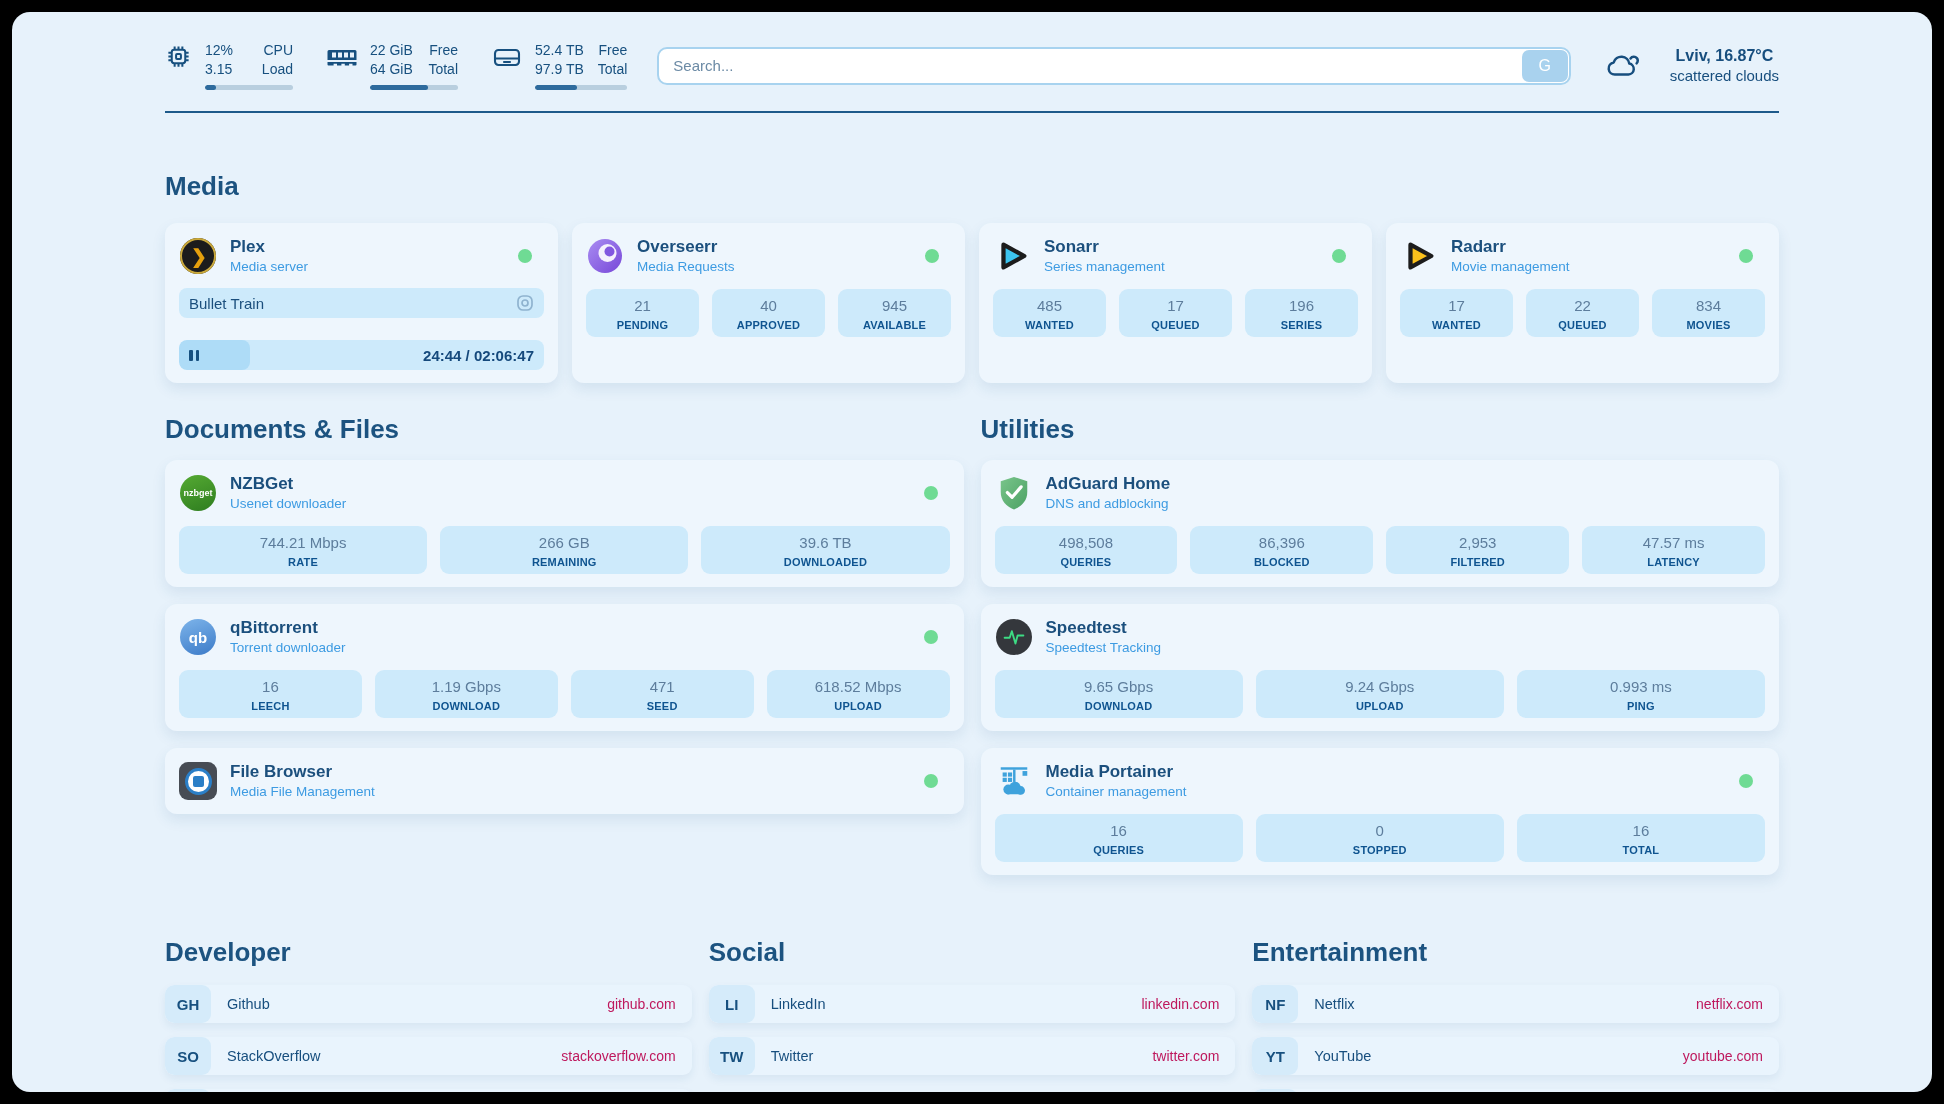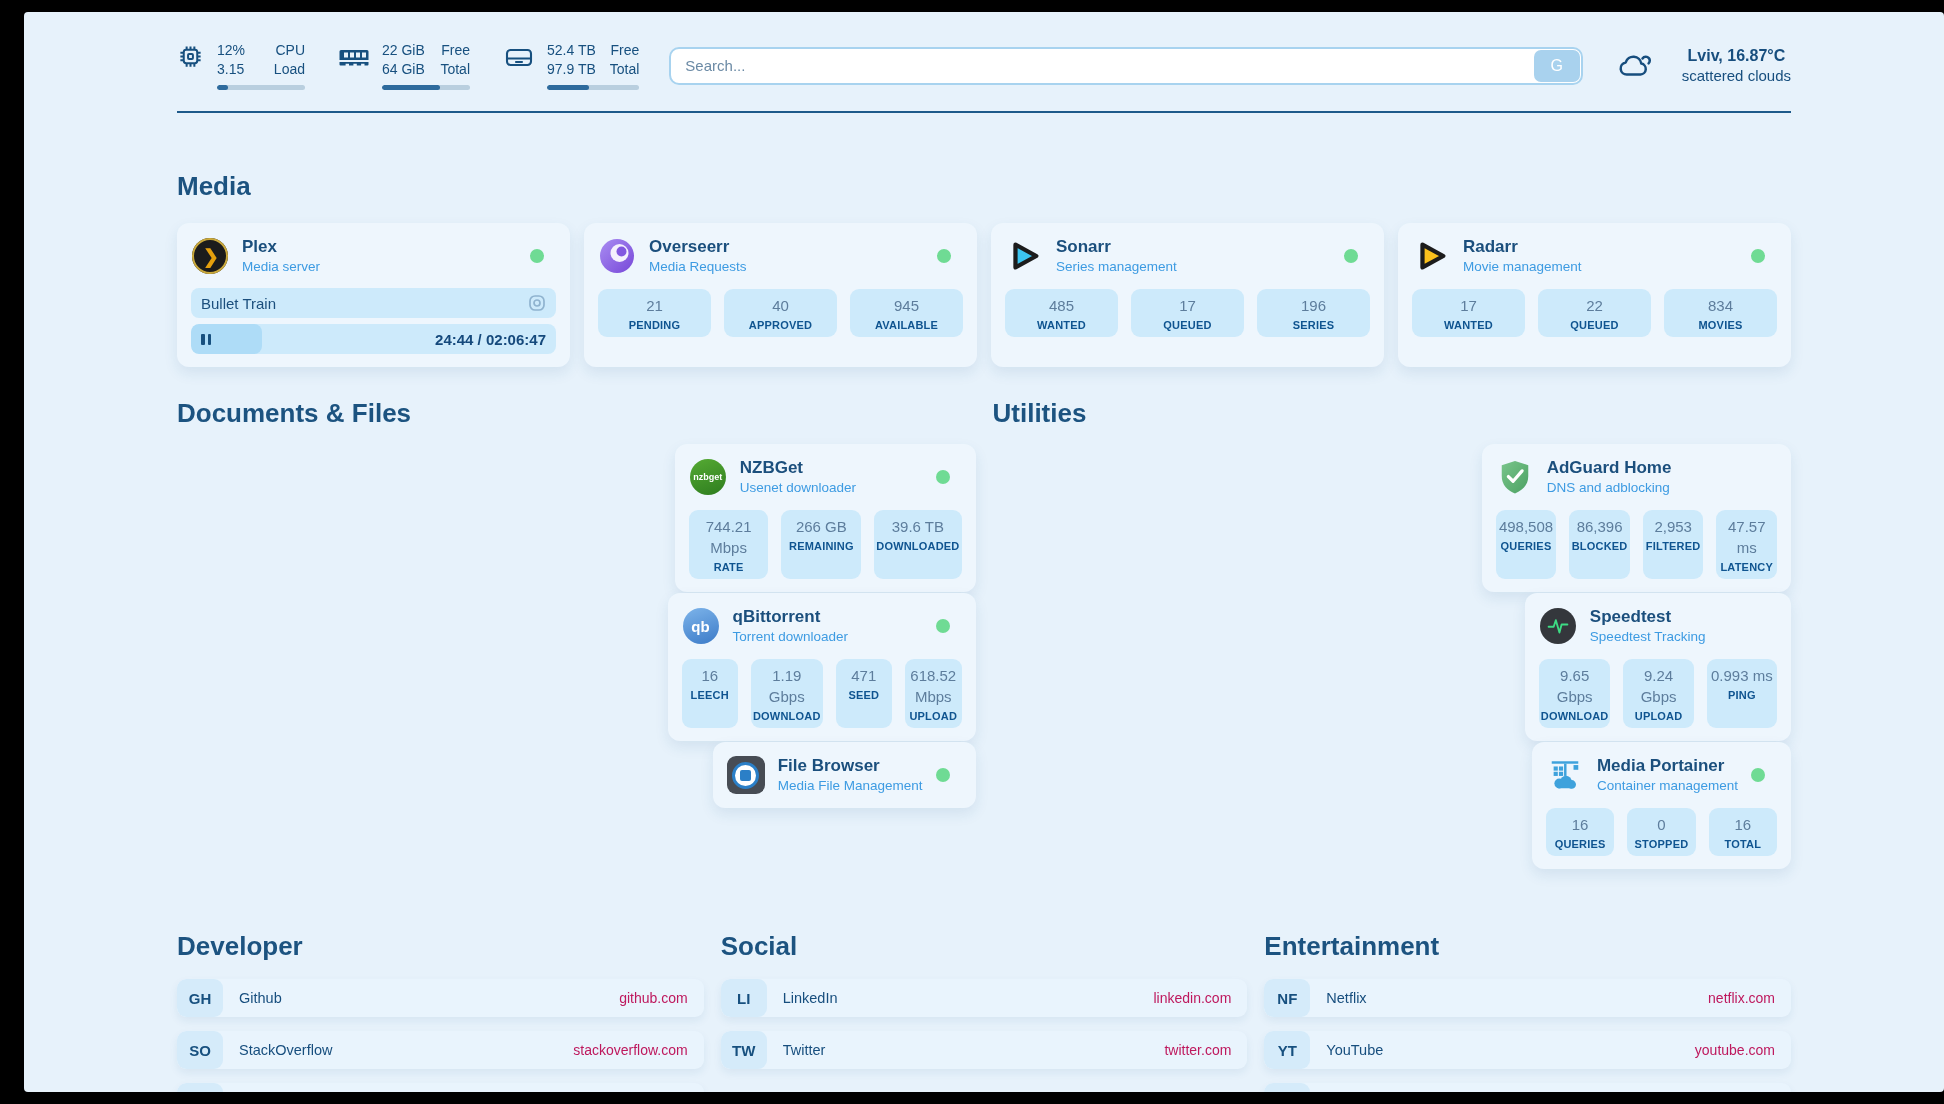--- a/index.html
+++ b/index.html
@@ -1,18 +1,18 @@
 <!DOCTYPE html>
 <html><head>
 <meta charset="utf-8">
 <style>
   * { margin:0; padding:0; box-sizing:border-box; }
   html,body { width:1944px; height:1104px; background:#000; font-family:"Liberation Sans", sans-serif; }
-  .panel { position:absolute; left:24px; top:12px; width:1920px; height:1080px;
-           background:#e7f2fb; border-radius:4px; overflow:hidden; }
+  .panel { position:absolute; left:12px; top:12px; width:1920px; height:1080px;
+           background:#e7f2fb; border-radius:18px; overflow:hidden; }
   .content { padding:0 153px; }
 
   
   .header { padding-top:29px; display:flex; align-items:center; }
   .metrics { display:flex; gap:34px; }
   .metric { display:flex; gap:13px; align-items:flex-start; }
   .metric-icon { color:#17507f; margin-top:2px; }
   .metric-body { display:flex; flex-direction:column; min-width:88px; }
   .metric-rows { display:flex; justify-content:space-between; gap:14px; }
   .metric-col { display:flex; flex-direction:column; font-size:14px; line-height:19px;
@@ -38,41 +38,41 @@
   .divider { margin-top:21px; border-bottom:2px solid #1e5a8a; }
 
   
   .sec-title { font-size:26px; font-weight:600; color:#1c5380; }
   .section-media { margin-top:58px; }
   .section-media .sec-title { margin-bottom:21px; }
   .media-grid { display:grid; grid-template-columns:repeat(4,1fr); gap:14px; align-items:stretch; }
 
   .twocol { display:grid; grid-template-columns:1fr 1fr; column-gap:17px; margin-top:31px; }
   .col .sec-title { margin-bottom:15px; }
-  .card-stack { display:flex; flex-direction:column; gap:1px;align-items:flex-end; }
+  .card-stack { display:flex; flex-direction:column; gap:17px; }
 
   
   .app-card { background:#eef6fd; border-radius:12px; padding:13px 14px;
               box-shadow:0 6px 14px rgba(30,90,140,.10); cursor:pointer; }
   .app-head { display:flex; align-items:center; gap:13px; }
   .app-icon { width:38px; height:38px; flex:0 0 38px; display:flex; align-items:center;
               justify-content:center; }
   .app-meta { display:flex; flex-direction:column; }
   .app-title { font-size:17px; font-weight:600; color:#1b4f7d; line-height:22px; }
   .app-sub { font-size:13.5px; color:#3d9be2; line-height:18px; }
   .dot { width:14px; height:14px; border-radius:50%; background:#6fdb94;
          margin-left:auto; margin-right:12px; align-self:center; }
 
   .stats { display:flex; gap:13px; margin-top:13px; }
   .stat { flex:1; background:#cdeafb; border-radius:9px; text-align:center; padding:6px 2px 3px; }
   .stat-v { font-size:15px; color:#5d7d9c; line-height:21px; }
   .stat-l { font-size:11px; font-weight:700; color:#0f5490; line-height:18px; letter-spacing:.2px; }
 
   
-  .player { margin-top:12px; display:flex; flex-direction:column; gap:6px; }
+  .player { margin-top:12px; display:flex; flex-direction:column; gap:22px; }
   .player-row { background:#cdeafb; border-radius:8px; height:30px; display:flex;
                 align-items:center; padding:0 10px; position:relative; overflow:hidden; }
   .np-title { font-size:15px; font-weight:500; color:#1b4f7d; }
   .disc { margin-left:auto; color:#8fb3cf; display:flex; }
   .p-fill { position:absolute; left:0; top:0; bottom:0; background:#aedcf7; border-radius:8px; }
   .pause { display:flex; gap:3px; z-index:1; }
   .pause i { width:3.5px; height:11px; background:#17507f; border-radius:1px; }
   .p-time { margin-left:auto; z-index:1; font-size:15px; font-weight:700; color:#15497c; }
 
   

